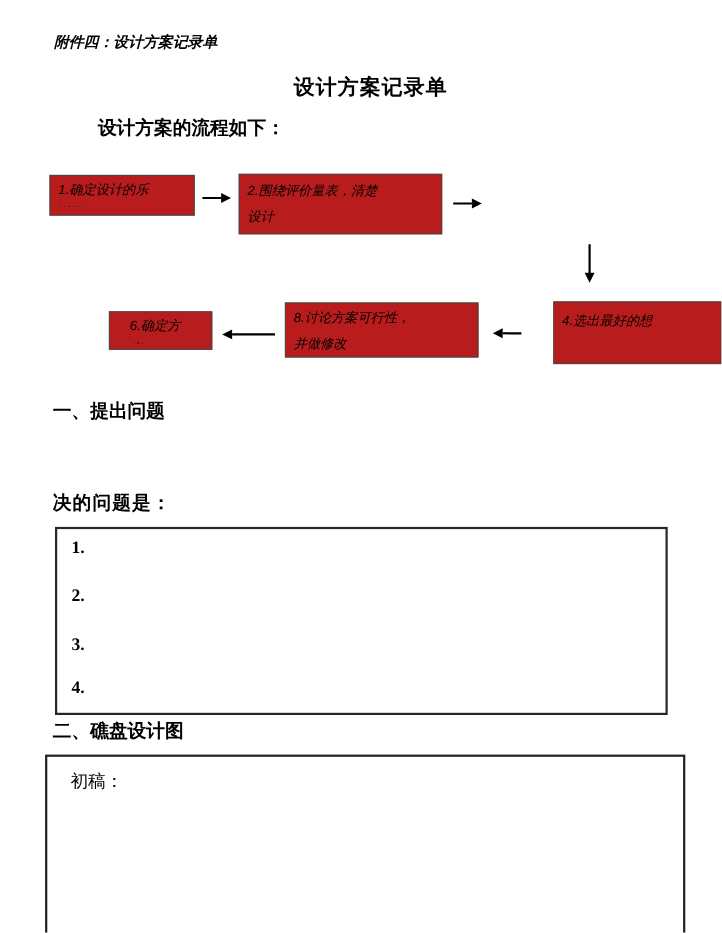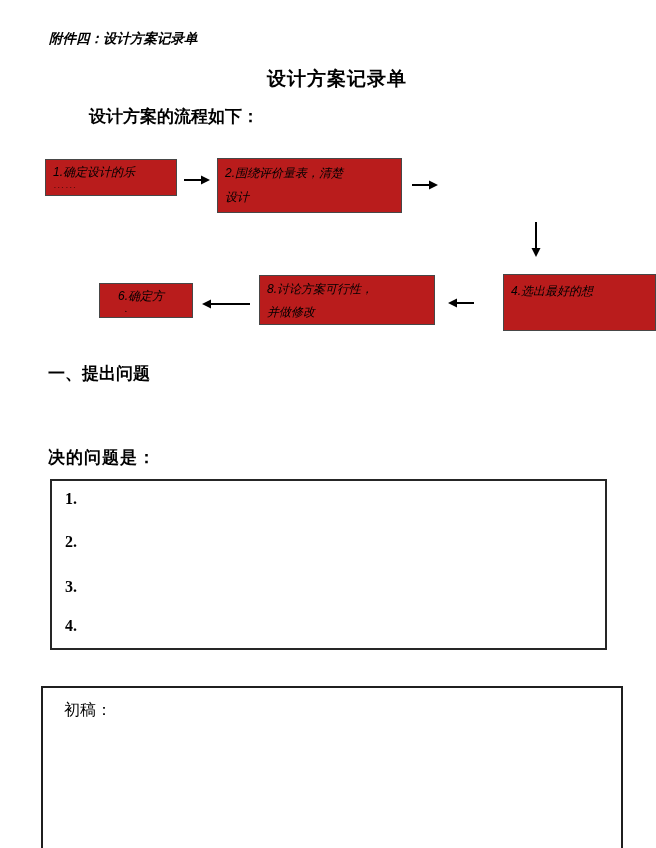--- a/index.html
+++ b/index.html
@@ -140,18 +140,19 @@
 
   <div class="abs" id="para-line2">决的问题是：</div>
 
   <div id="questions-box">
     <div class="q-item" id="q-item-1">1.</div>
     <div class="q-item" id="q-item-2">2.</div>
     <div class="q-item" id="q-item-3">3.</div>
     <div class="q-item" id="q-item-4">4.</div>
   </div>
 
+  <div class="abs" id="sec2-heading">二、礁盘设计图</div>
 
   <div id="draft-box">
     <div id="draft-label">初稿：</div>
   </div>
 
 </div>
 
 </body></html>

